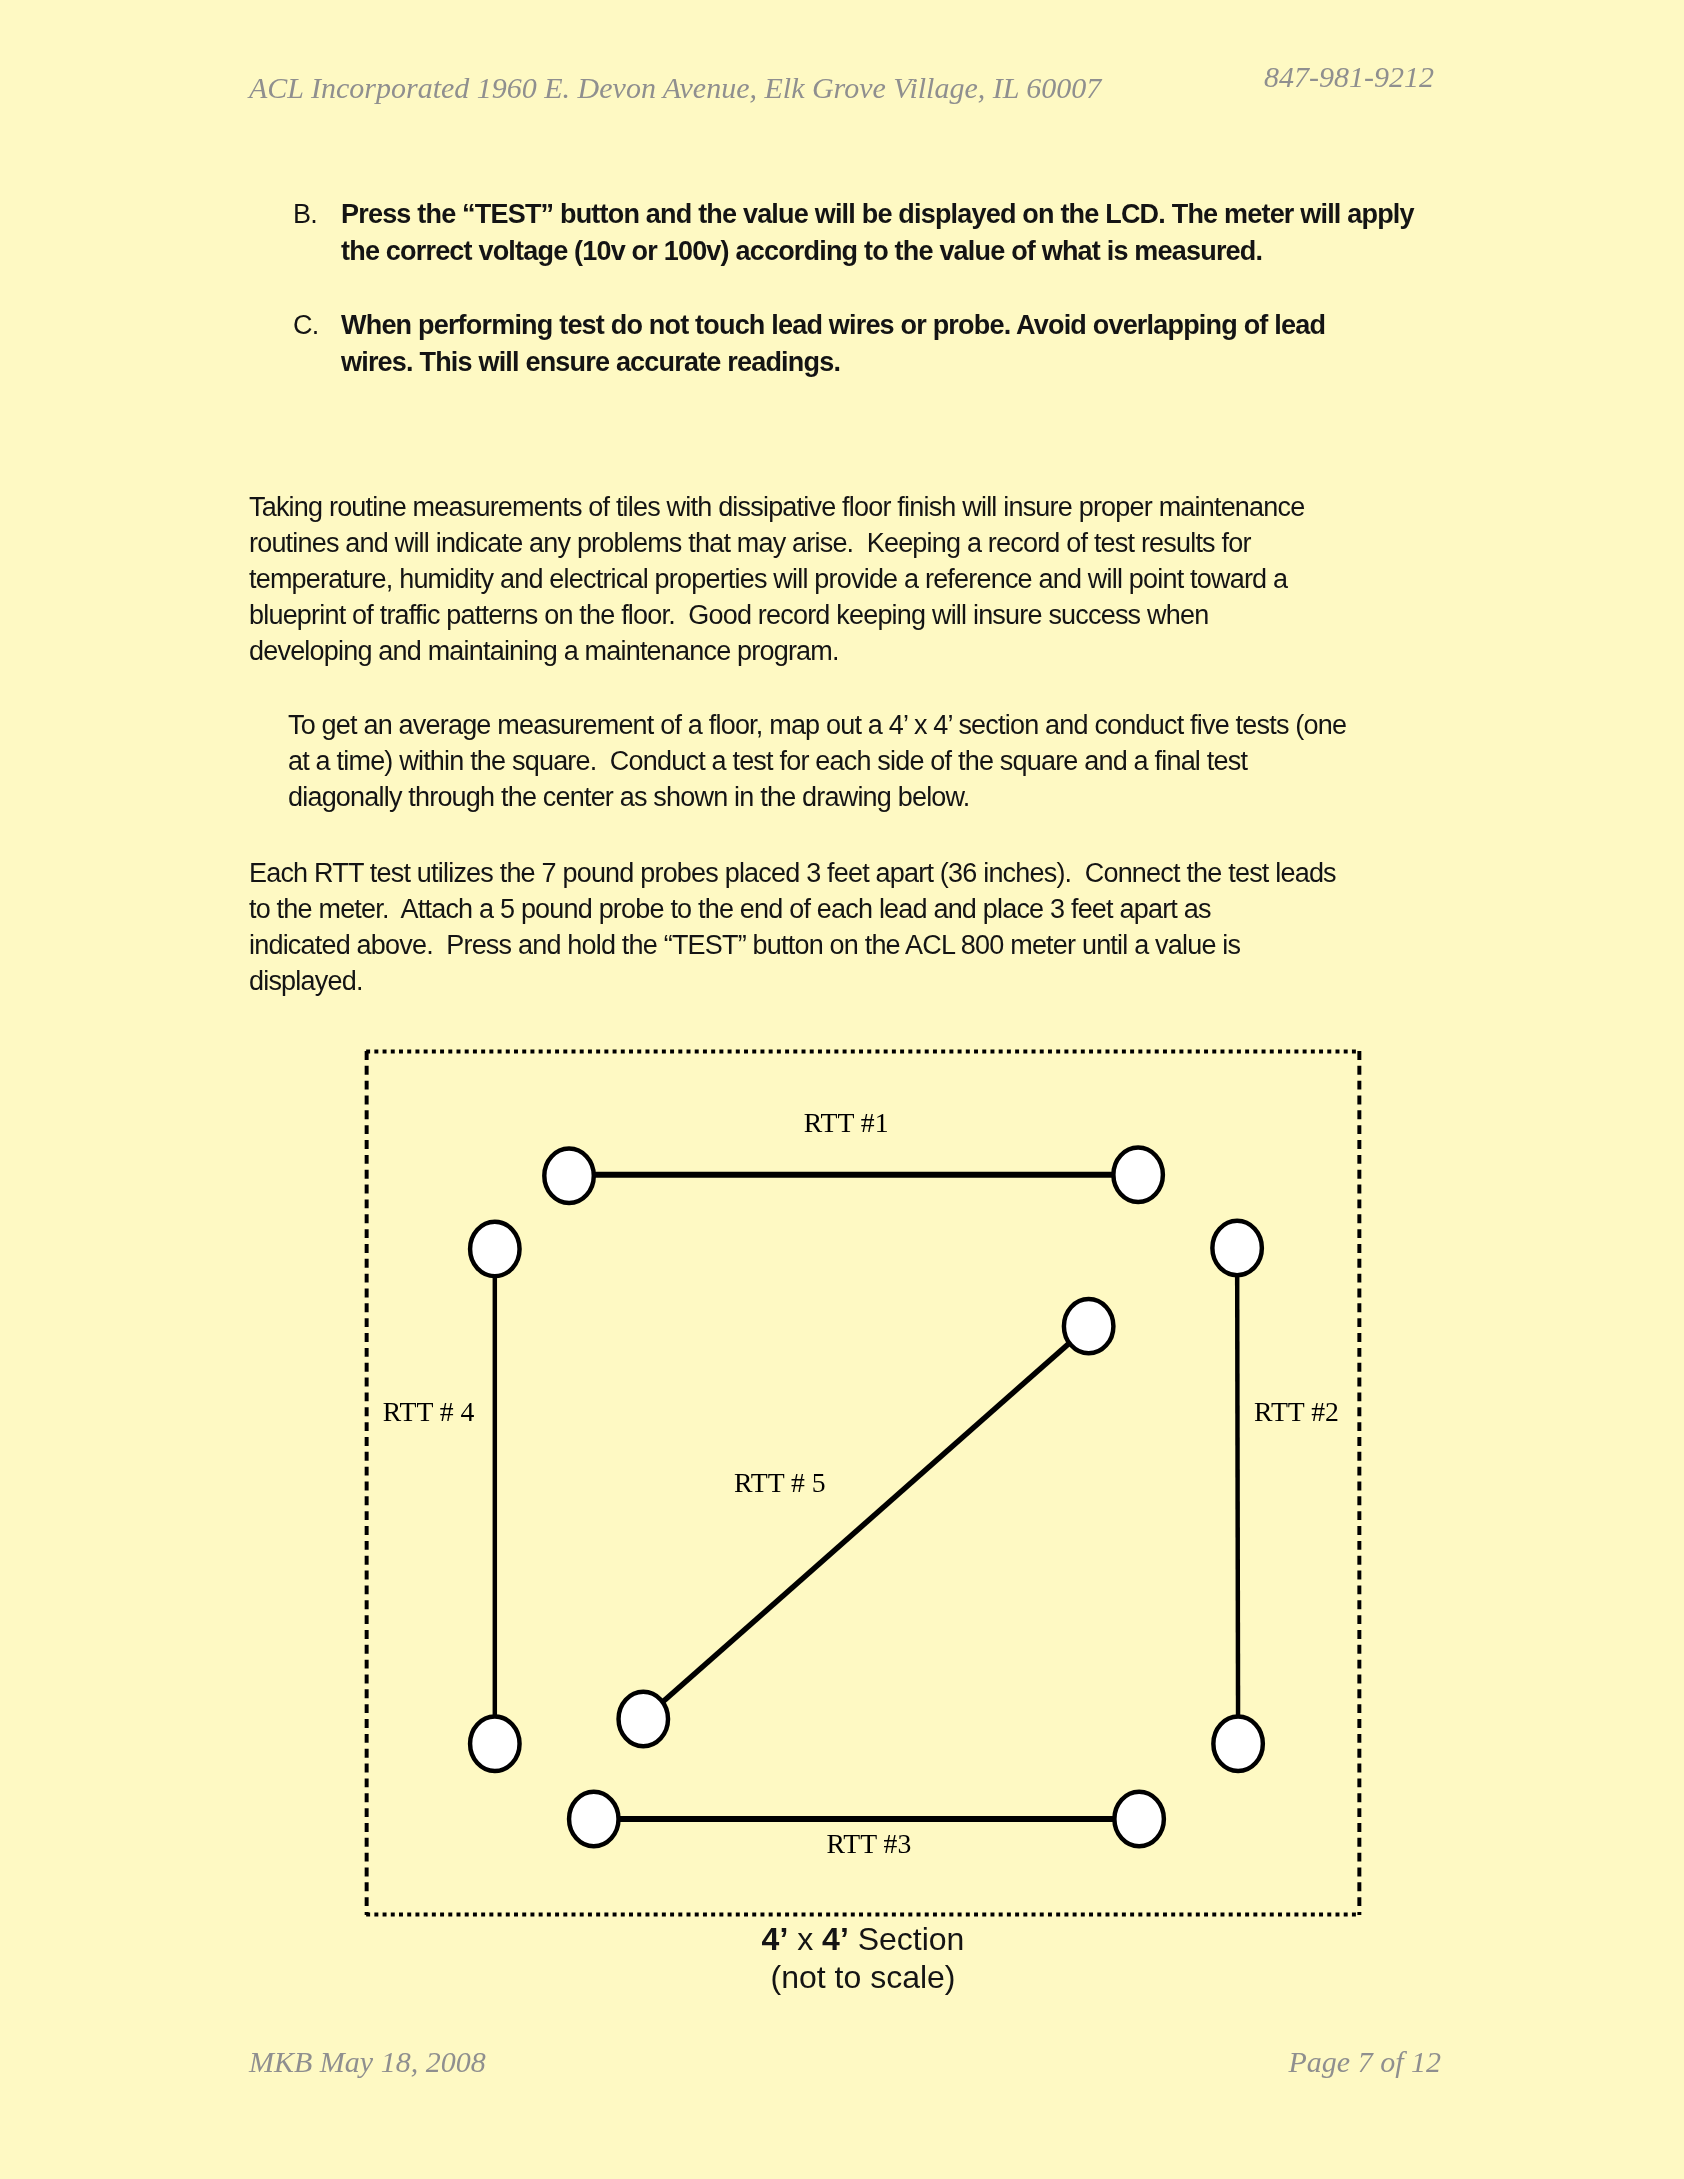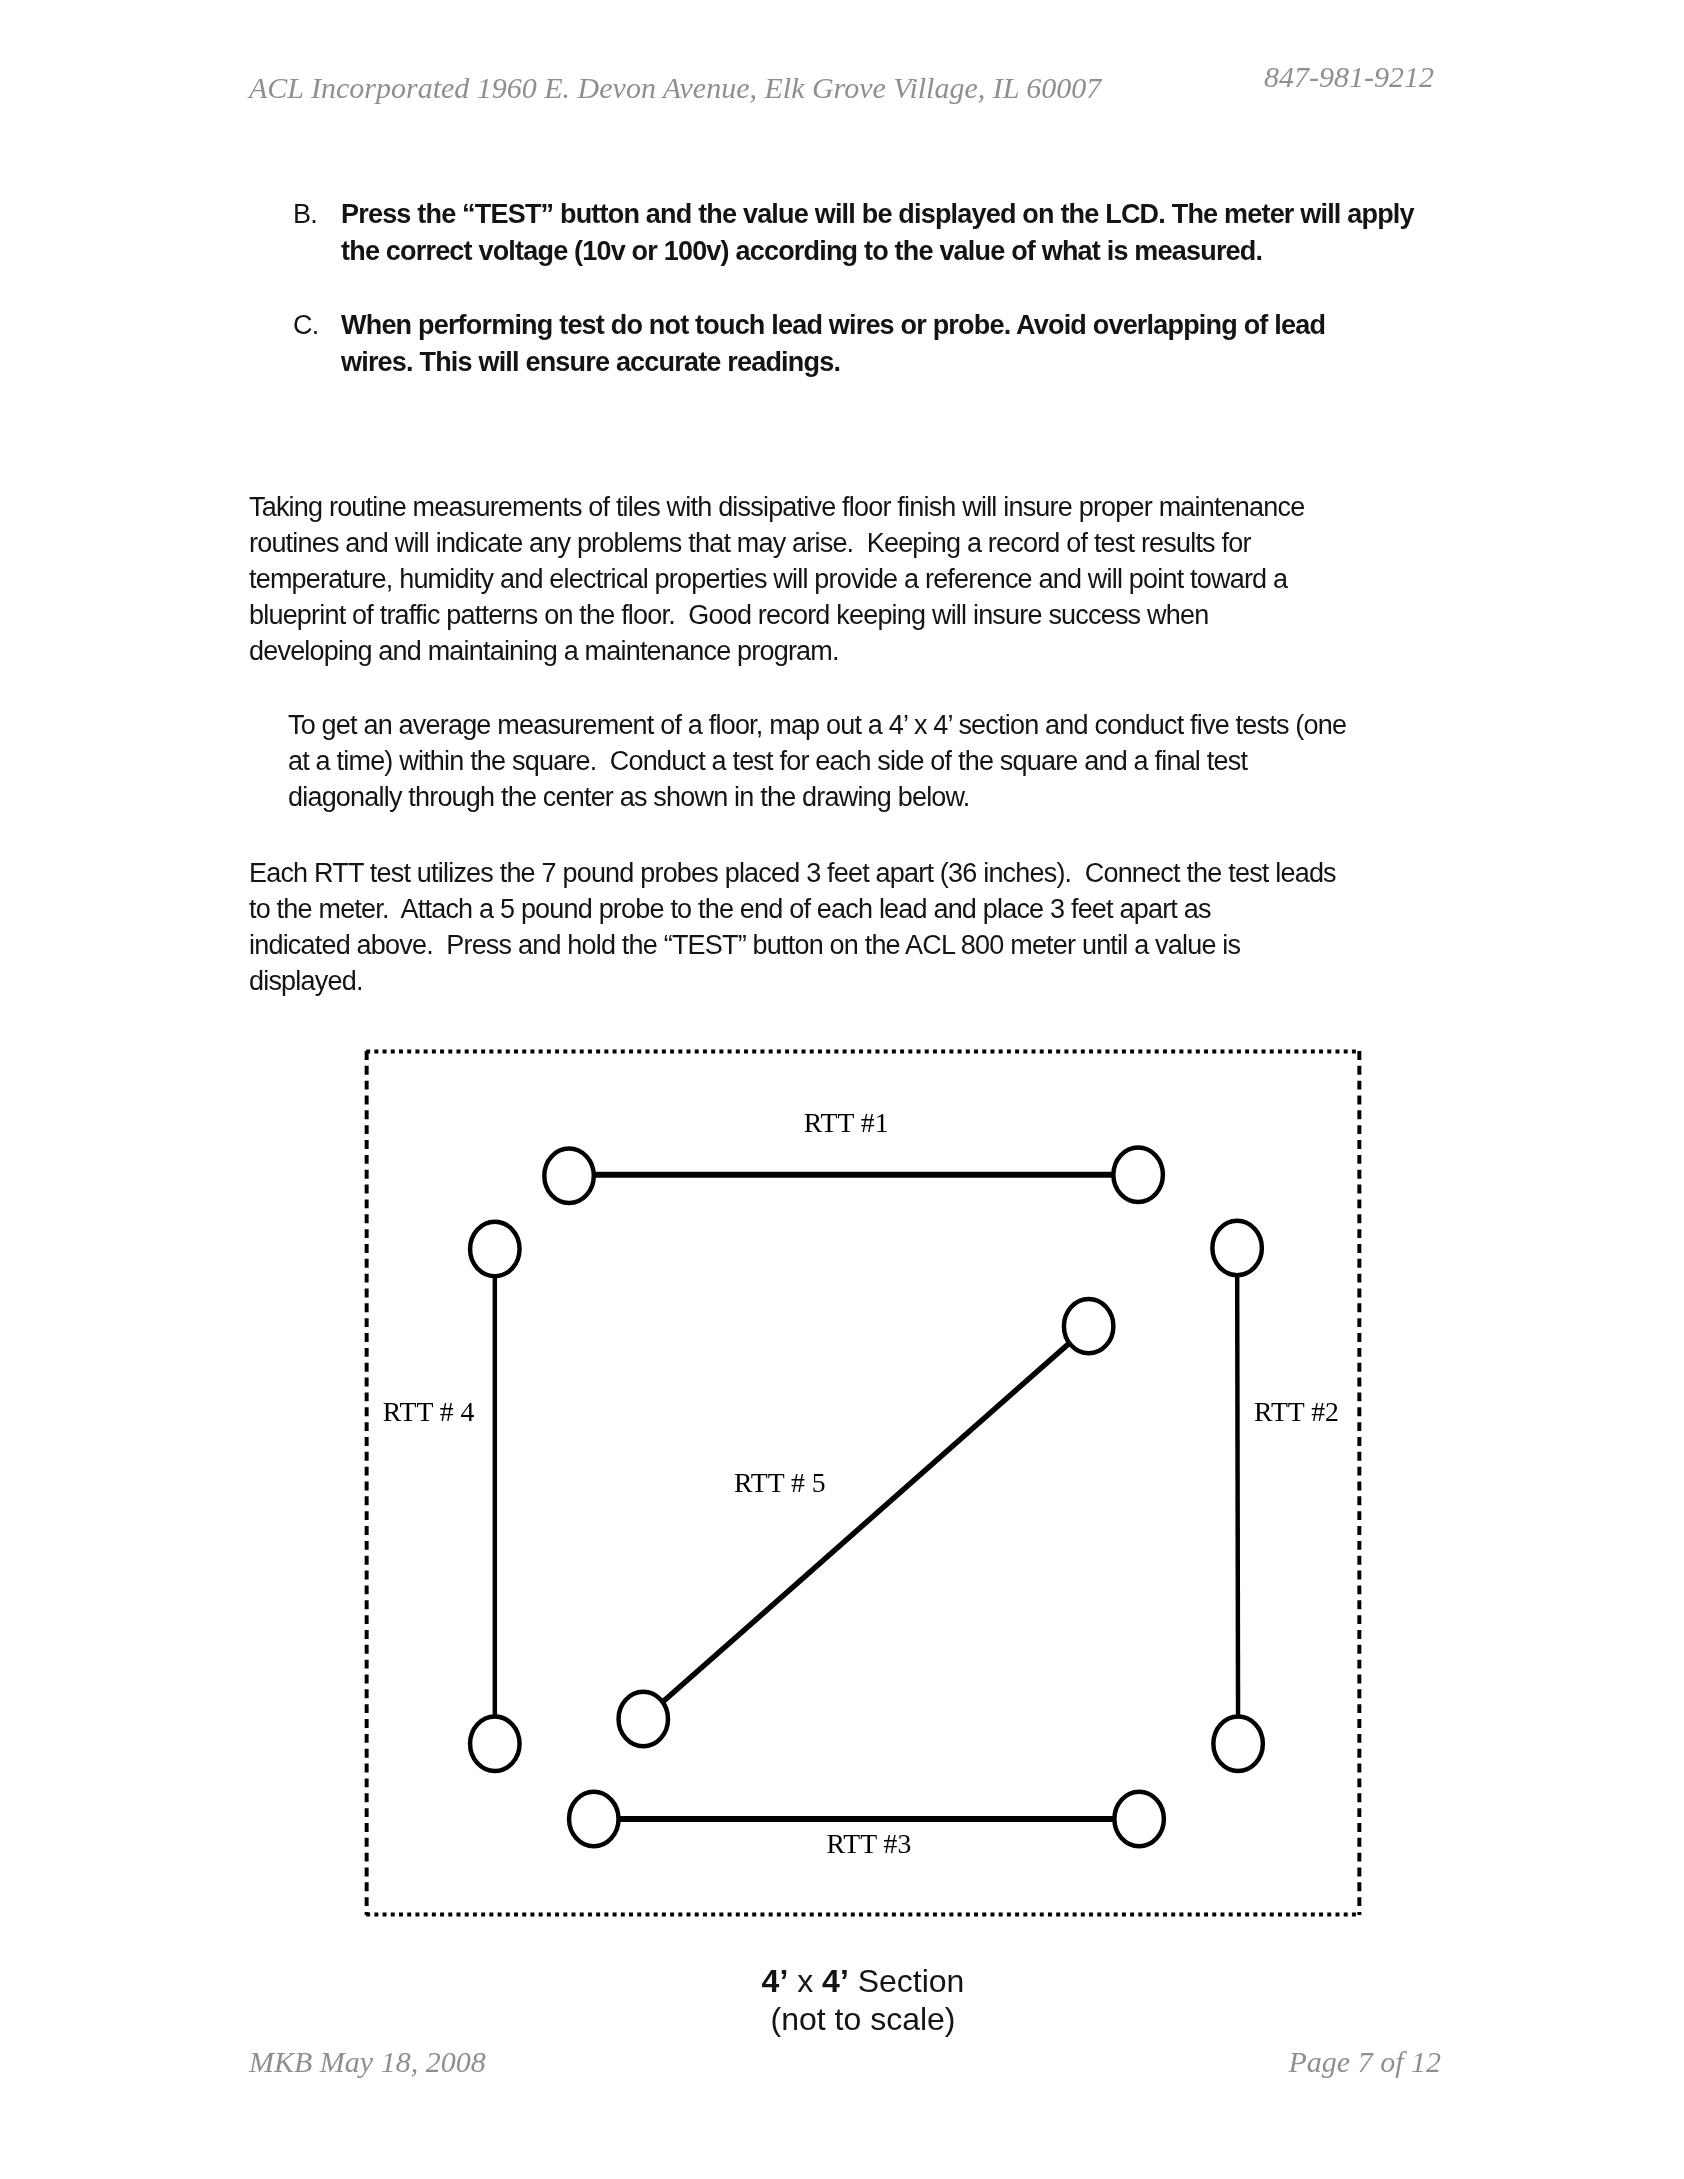--- a/index.html
+++ b/index.html
@@ -1,21 +1,21 @@
 <!DOCTYPE html>
 <html><head>
 <meta charset="utf-8">
 <style>
   html, body { margin: 0; padding: 0; background: #e8e8e8; }
   .page {
     position: relative;
     width: 1684px;
     height: 2179px;
     margin: 0 auto;
-    background: #ffffff;
+    background: #fef9c3;
     overflow: hidden;
     font-family: "Liberation Sans", sans-serif;
     color: #151515;
   }
   
   .meta-text {
     position: absolute;
     font-family: "Liberation Serif", serif;
     font-style: italic;
     font-size: 30px;
@@ -51,21 +51,21 @@
   }
   .para { position: absolute; left: 249px; width: 1287px; }
   .para-1 { top: 489px; }
   .para-2 { top: 707px; margin-left: 39px; }
   .para-3 { top: 855px; }
 
   .diagram-wrap { position: absolute; left: 364px; top: 1049px; width: 998px; height: 868px; }
 
   .caption {
     position: absolute;
-    left: 364px; top: 1962px; width: 998px;
+    left: 364px; top: 1920px; width: 998px;
     text-align: center;
     font-size: 32px;
     line-height: 38px;
     color: #141414;
   }
   .caption .bold { font-weight: 700; }
 </style>
 </head>
 <body>
 

